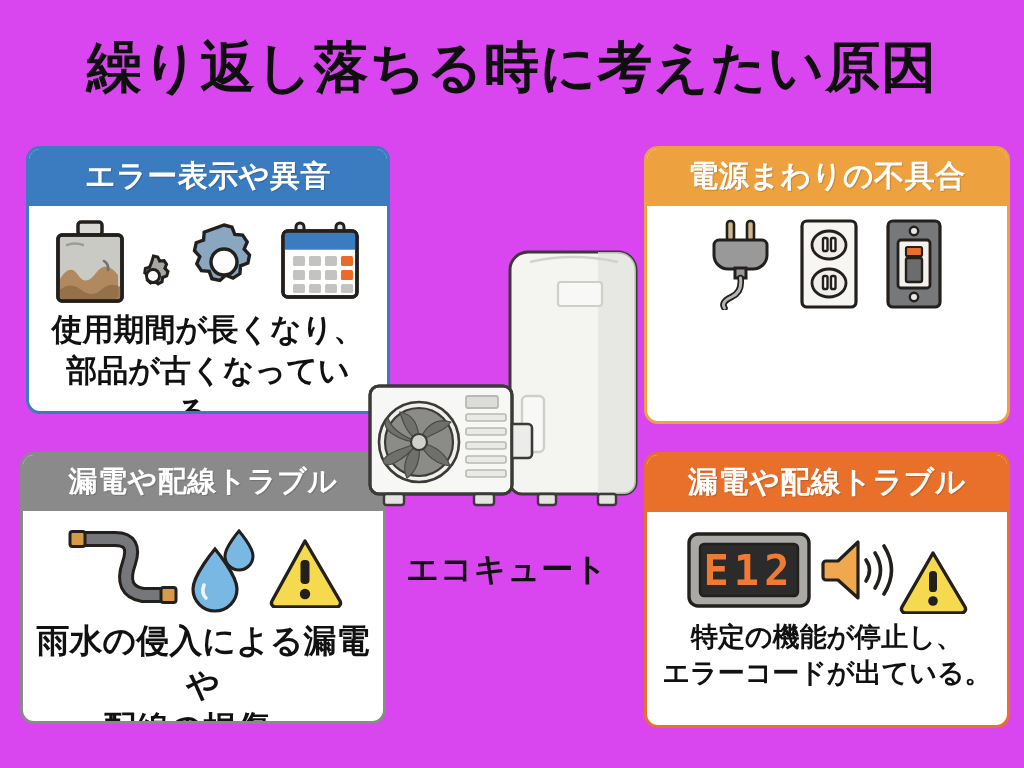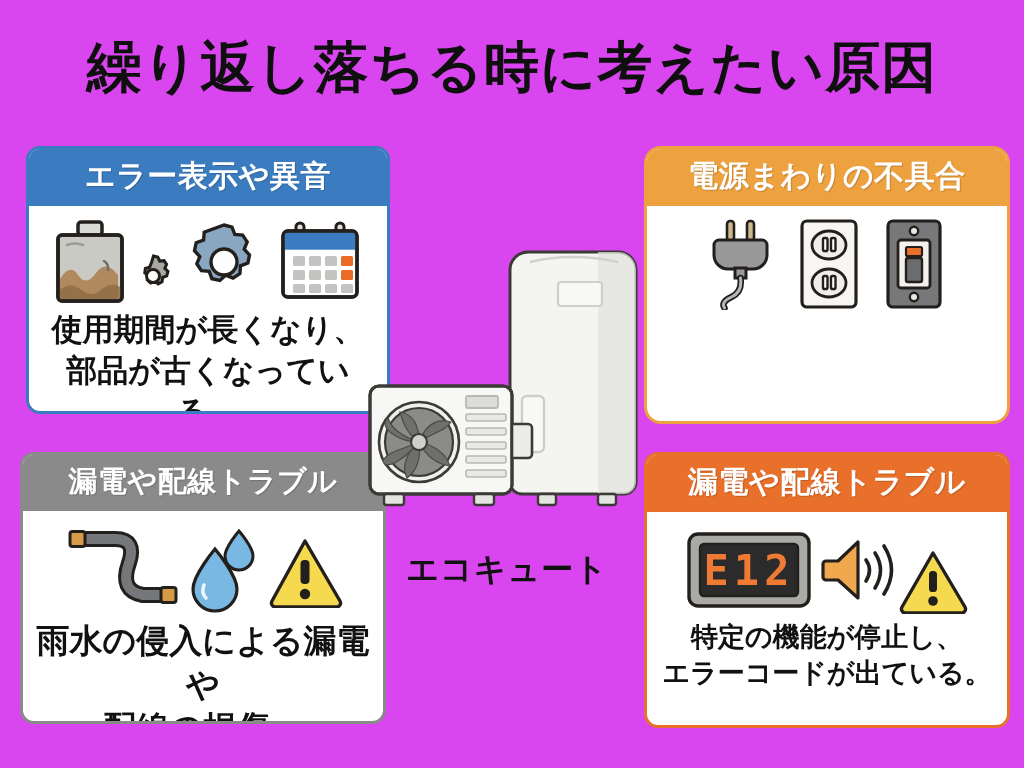--- a/index.html
+++ b/index.html
@@ -79,21 +79,21 @@
     text-align: center;
     font-weight: bold;
     color: #111111;
     line-height: 1.32;
     letter-spacing: 0px;
     white-space: pre-line;
   }
 
   
   #card-aging      { left: 26px;  top: 146px; width: 364px; height: 268px; border-color: #3b7cc0; }
-  #card-power      { left: 644px; top: 146px; width: 366px; height: 278px; border-color: #eda13f; border-radius: 17px; }
+  #card-power      { left: 644px; top: 146px; width: 366px; height: 278px; border-color: #eda13f; }
   #card-leak       { left: 20px;  top: 452px; width: 366px; height: 272px; border-color: #8a8a8a; }
   #card-error      { left: 644px; top: 452px; width: 366px; height: 276px; border-color: #e8702a; }
 
   #card-aging .card-header { background: #3b7cc0; font-size: 30px; }
   #card-power .card-header { background: #eda13f; font-size: 30px; }
   #card-leak  .card-header { background: #8a8a8a; font-size: 29px; }
   #card-error .card-header { background: #e8702a; font-size: 30px; }
 
   #card-aging .card-text { font-size: 31px; }
   #card-power .card-text { font-size: 27px; }

